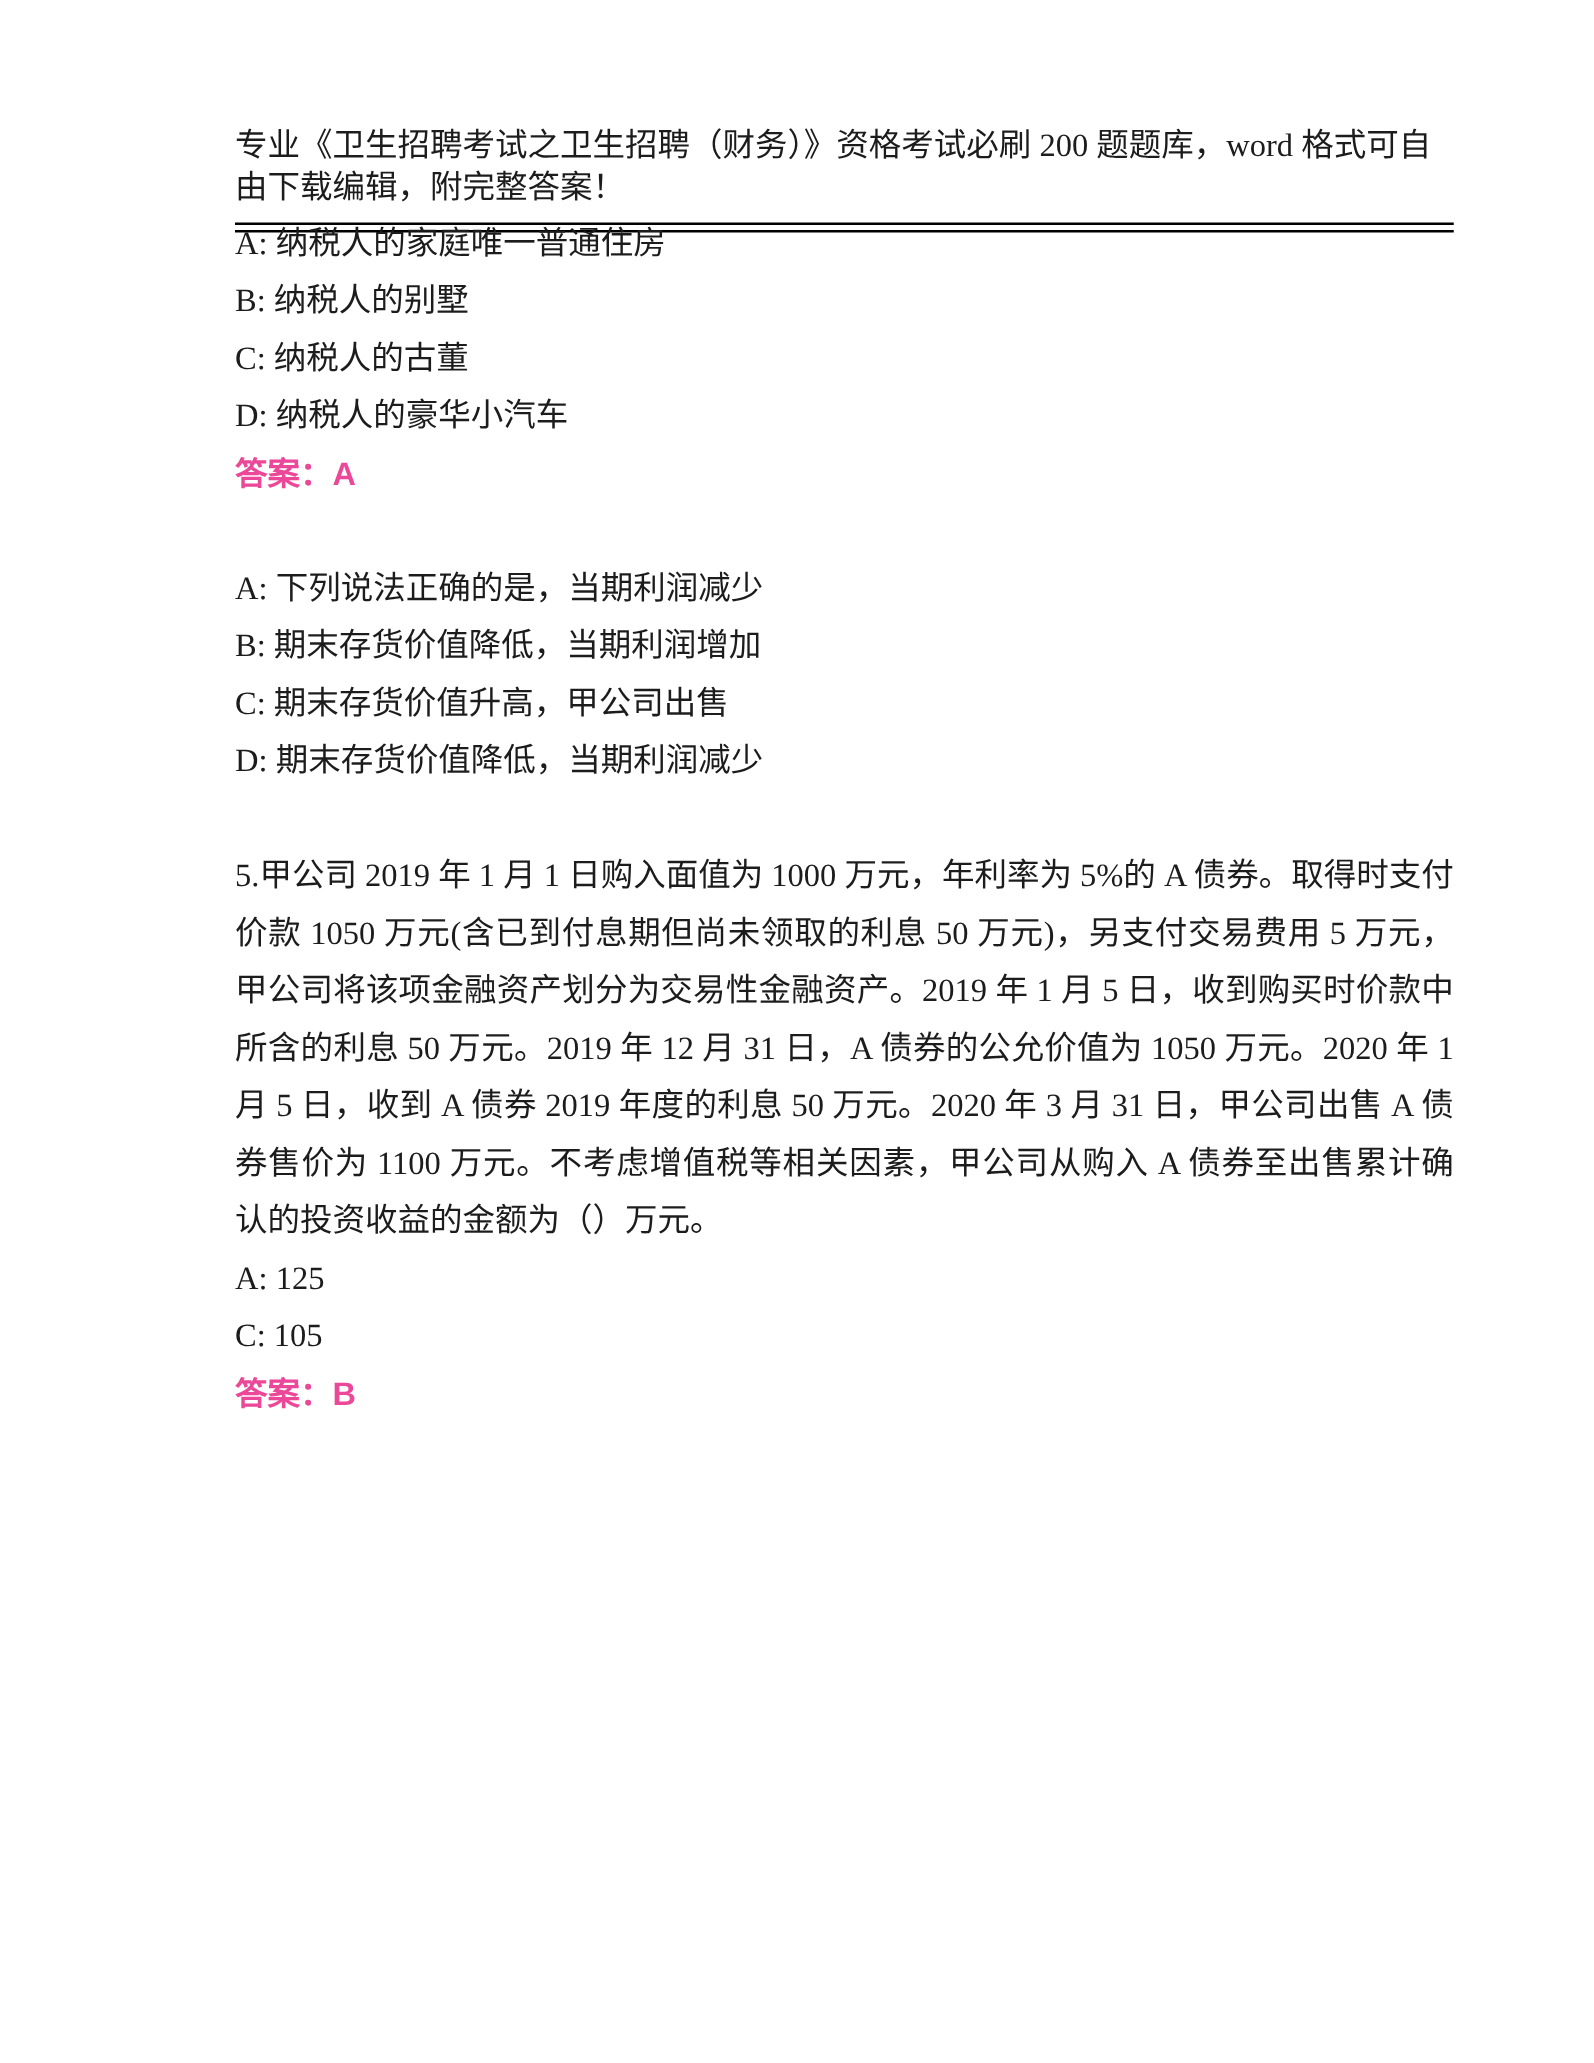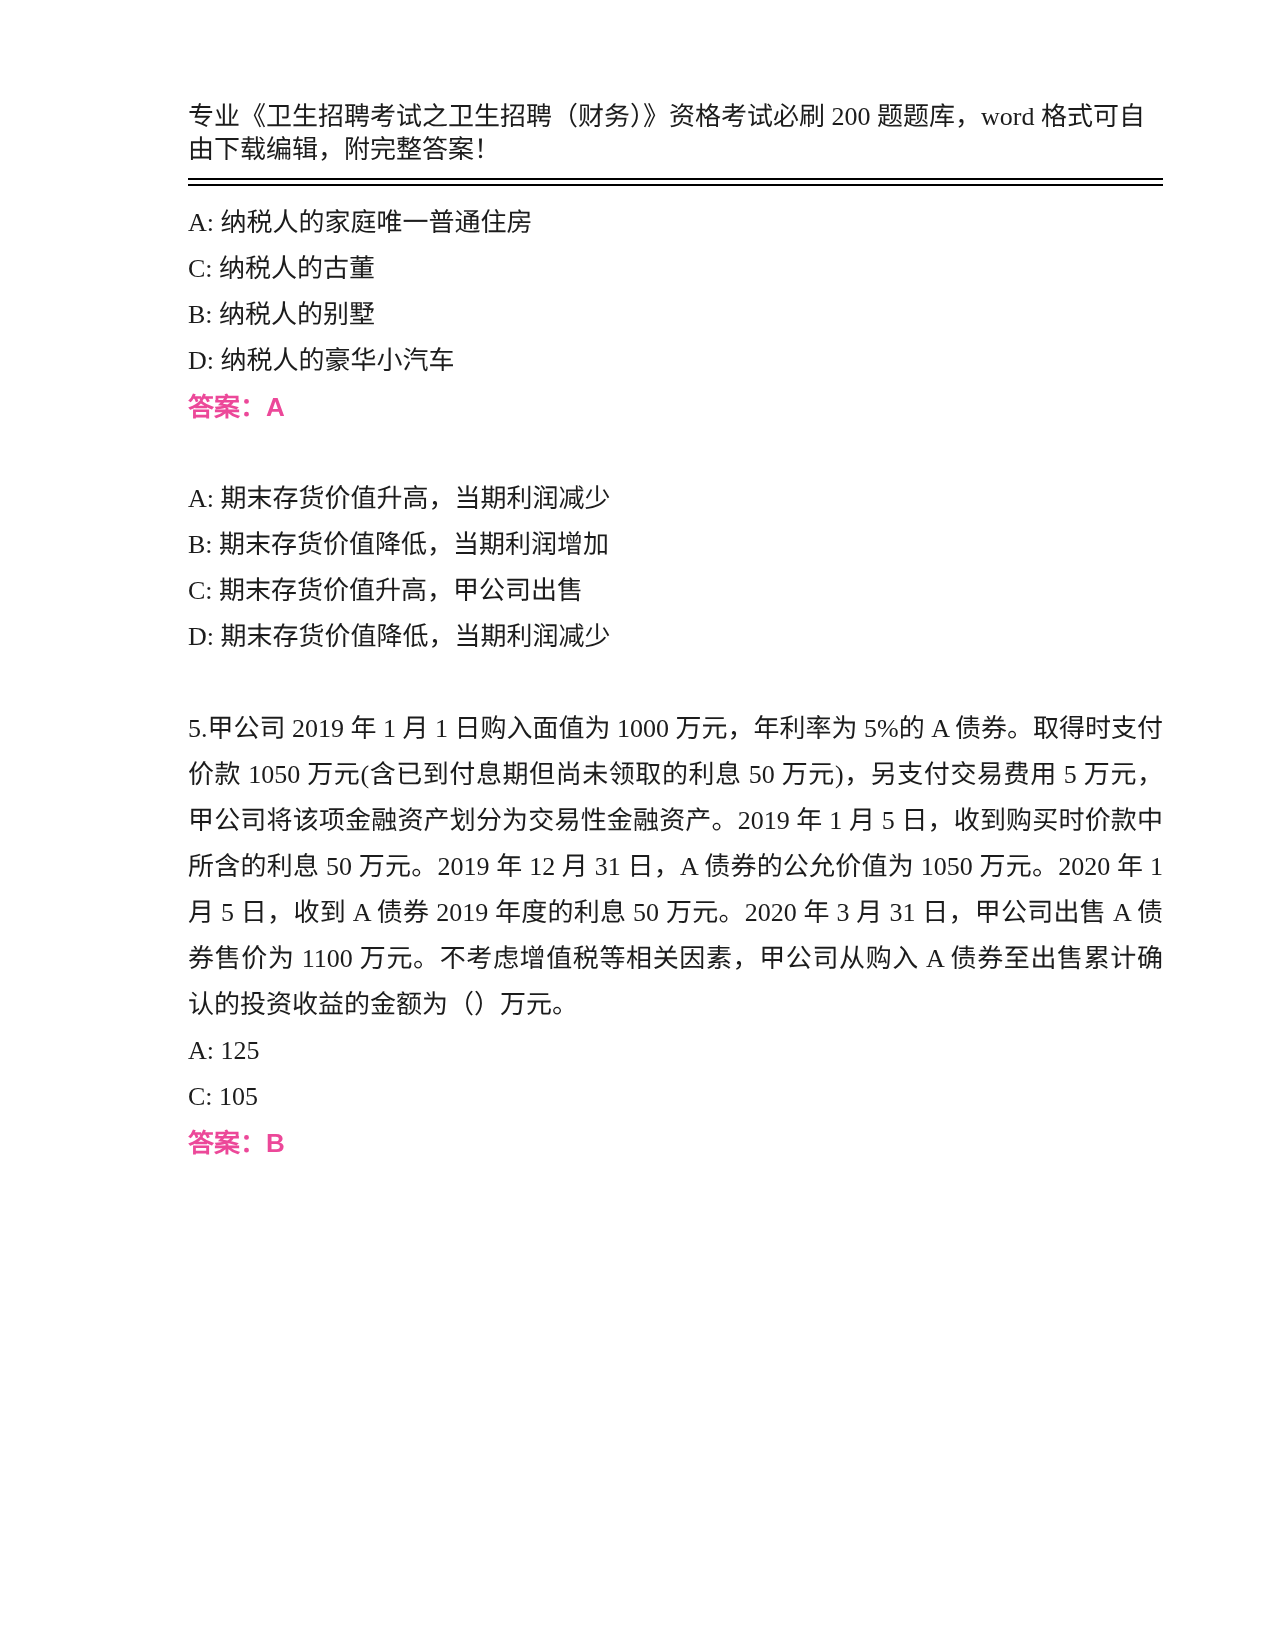--- a/index.html
+++ b/index.html
@@ -31,21 +31,21 @@
     left: 188px;
     top: 178px;
     width: 975px;
     height: 4px;
     border-top: 2px solid #000000;
     border-bottom: 2px solid #000000;
   }
   .doc-body {
     position: absolute;
     left: 188px;
-    top: 200px;
+    top: 172px;
     width: 975px;
     font-size: 26px;
     line-height: 46px;
     color: #1c1c1c;
   }
   .doc-body p {
     margin: 0;
     padding: 0;
   }
   .question {
@@ -73,28 +73,28 @@
   <header class="doc-header">
     <p>专业《卫生招聘考试之卫生招聘（财务）》资格考试必刷 200 题题库，word 格式可自由下载编辑，附完整答案！</p>
   </header>
 
   <div class="double-rule"></div>
 
   <main class="doc-body">
 
     <section class="question">
       <p class="option">A: 纳税人的家庭唯一普通住房</p>
+      <p class="option">B: 纳税人的别墅</p>
       <p class="option">C: 纳税人的古董</p>
-      <p class="option">B: 纳税人的别墅</p>
       <p class="option">D: 纳税人的豪华小汽车</p>
       <p class="answer">答案：A</p>
     </section>
 
     <section class="question">
-      <p class="option">A: 期末存货价值升高，当期利润减少</p>
+      <p class="option">A: 下列说法正确的是，当期利润减少</p>
       <p class="option">B: 期末存货价值降低，当期利润增加</p>
       <p class="option">C: 期末存货价值升高，甲公司出售</p>
       <p class="option">D: 期末存货价值降低，当期利润减少</p>
     </section>
 
     <section class="question">
       <p class="stem">5.甲公司 2019 年 1 月 1 日购入面值为 1000 万元，年利率为 5%的 A 债券。取得时支付价款 1050 万元(含已到付息期但尚未领取的利息 50 万元)，另支付交易费用 5 万元，甲公司将该项金融资产划分为交易性金融资产。2019 年 1 月 5 日，收到购买时价款中所含的利息 50 万元。2019 年 12 月 31 日，A 债券的公允价值为 1050 万元。2020 年 1 月 5 日，收到 A 债券 2019 年度的利息 50 万元。2020 年 3 月 31 日，甲公司出售 A 债券售价为 1100 万元。不考虑增值税等相关因素，甲公司从购入 A 债券至出售累计确认的投资收益的金额为（）万元。</p>
       <p class="option">A: 125</p>
       <p class="option">C: 105</p>
       <p class="answer">答案：B</p>

